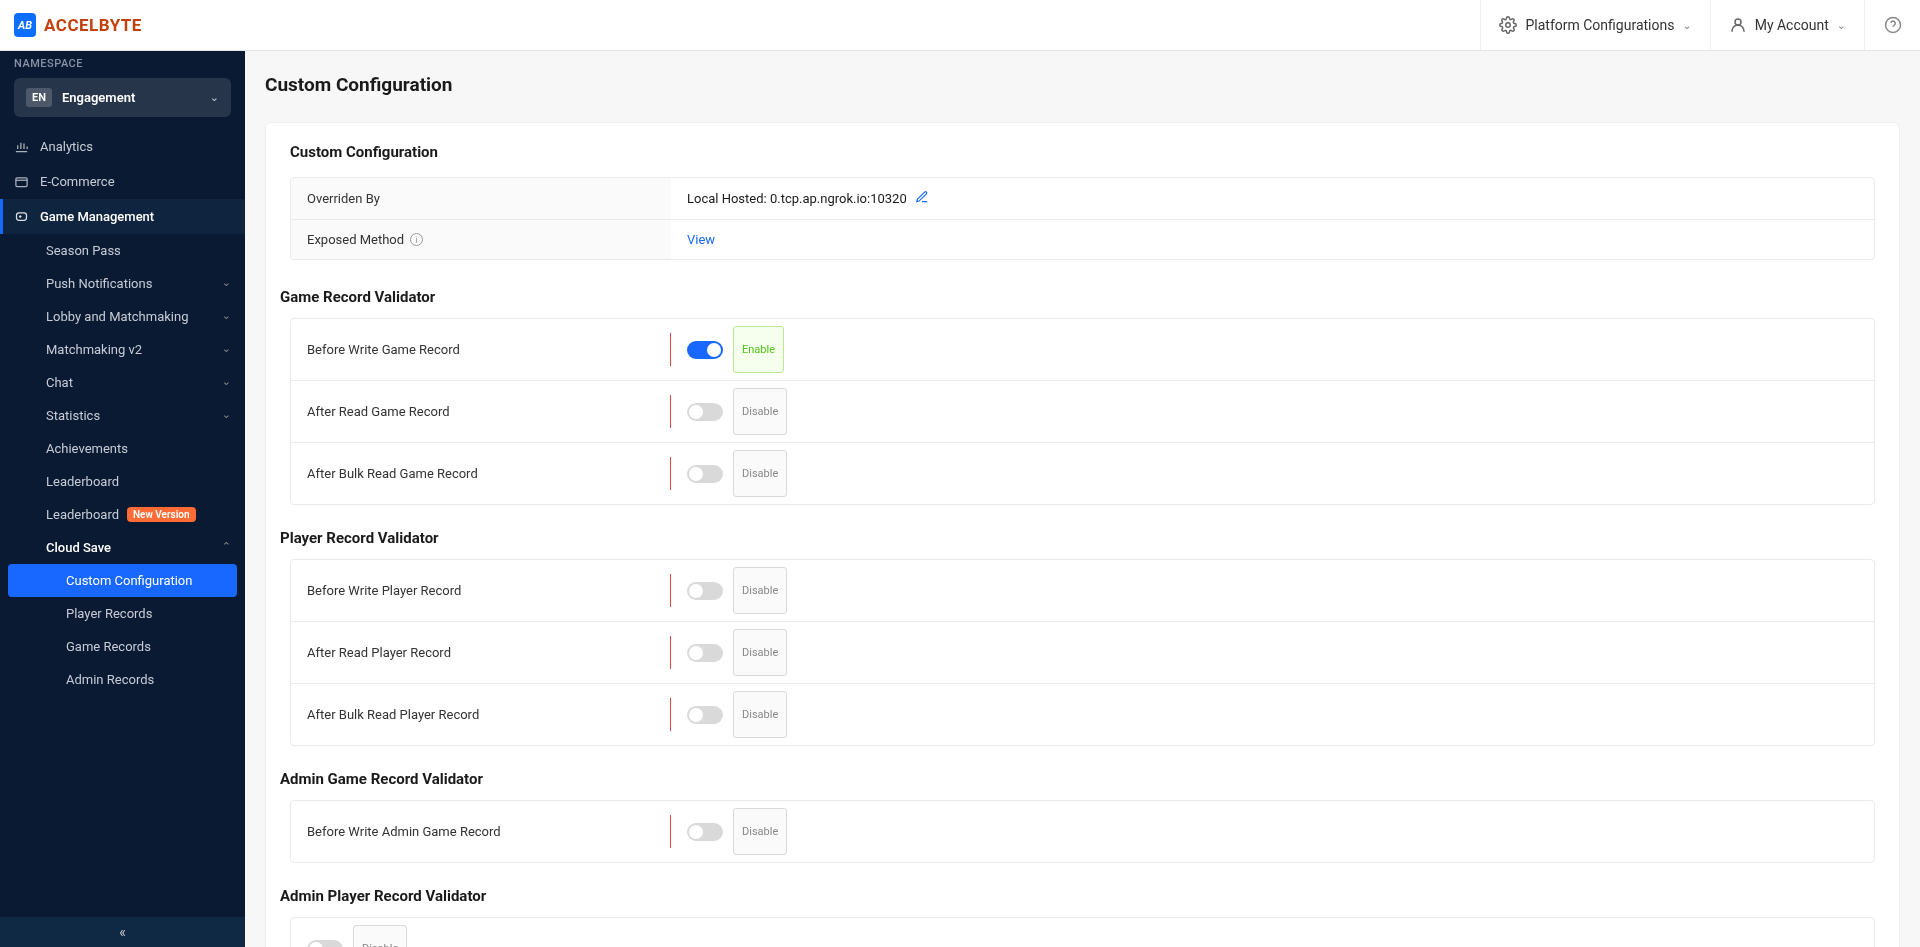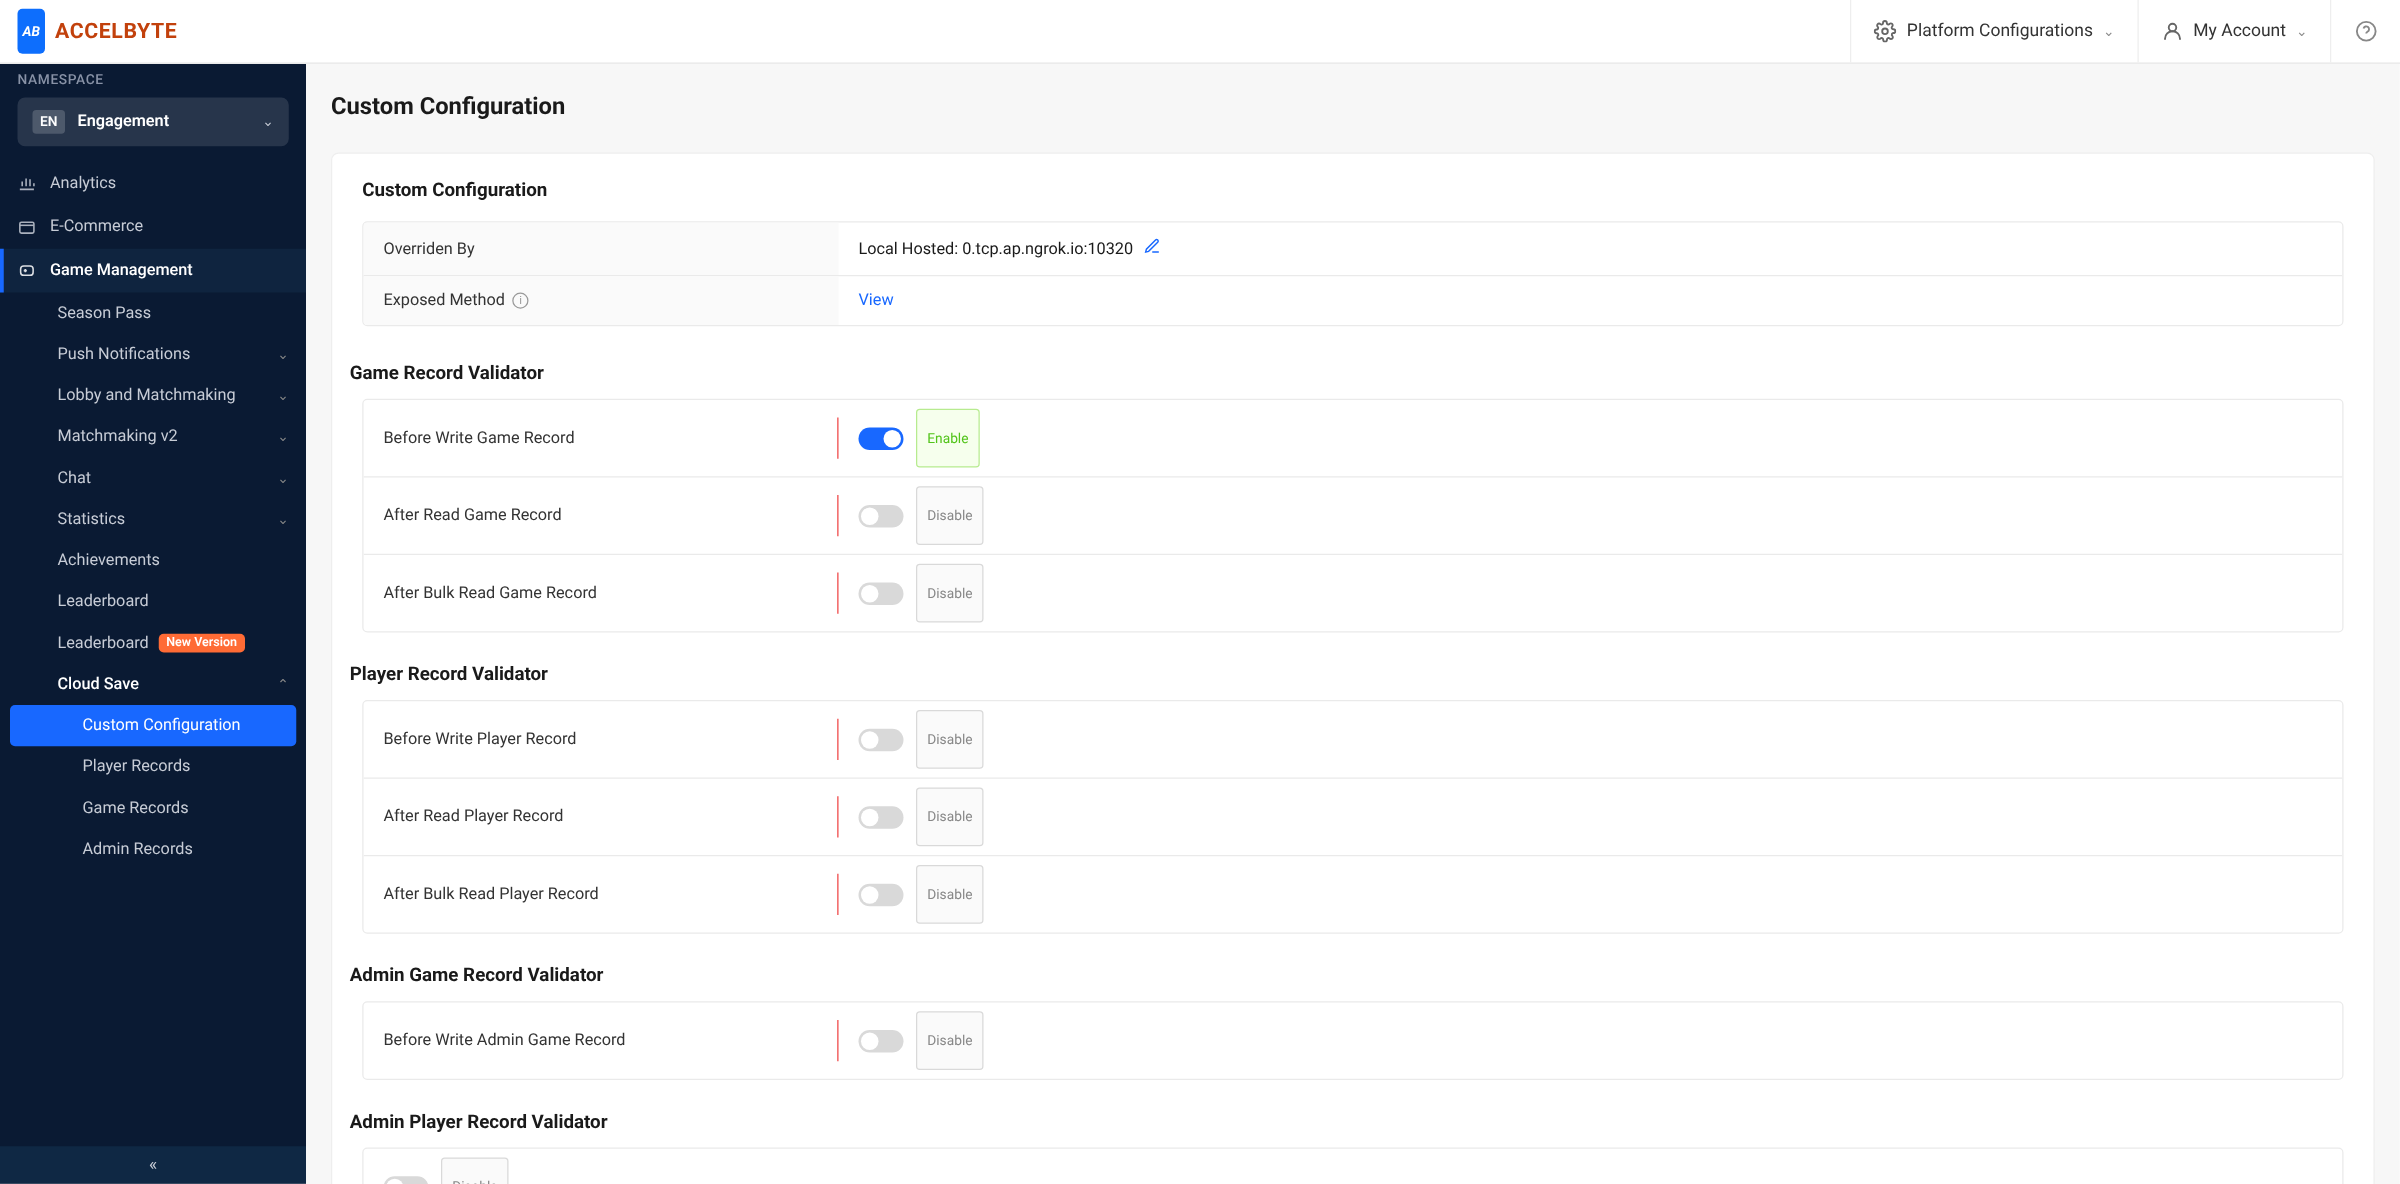--- a/index.html
+++ b/index.html
@@ -2,42 +2,42 @@
 <html><head>
 <meta charset="utf-8">
 <style>
 * { box-sizing: border-box; margin: 0; padding: 0; }
 body { font-family: -apple-system, BlinkMacSystemFont, "Segoe UI", Roboto, Helvetica, Arial, sans-serif; font-size: 14px; color: #1a1a1a; background: #f5f5f5; }
 .app { display: flex; height: 100vh; }
 
 
 .topbar { position: fixed; top: 0; left: 0; right: 0; height: 51px; background: #fff; border-bottom: 1px solid #e5e5e5; display: flex; align-items: center; z-index: 100; }
 .topbar .brand { display: flex; align-items: center; padding-left: 14px; gap: 8px; }
-.brand-logo { width: 22px; height: 36px; background: #0d6efd; border-radius: 4px; display: flex; align-items: center; justify-content: center; color: #fff; font-weight: 700; font-size: 11px; font-style: italic; }
+.brand-logo { width: 22px; height: 24px; background: #0d6efd; border-radius: 4px; display: flex; align-items: center; justify-content: center; color: #fff; font-weight: 700; font-size: 11px; font-style: italic; }
 .brand-text { font-weight: 700; font-size: 17px; letter-spacing: 0.5px; color: #c2410c; }
 .topbar-right { margin-left: auto; display: flex; align-items: stretch; height: 100%; }
 .topbar-btn { display: flex; align-items: center; gap: 8px; padding: 0 18px; border-left: 1px solid #eee; color: #333; cursor: pointer; font-size: 14px; }
 .topbar-btn svg { width: 18px; height: 18px; }
 .topbar-help { width: 56px; justify-content: center; }
 .chev { font-size: 11px; color: #888; }
 
 
 .sidebar { width: 245px; background: #0a1a33; color: #c7ccd6; height: 100%; padding-top: 39px; display: flex; flex-direction: column; }
 .sidebar-inner { flex: 1; overflow-y: auto; padding-bottom: 8px; }
 .ns-label { font-size: 11px; letter-spacing: 0.5px; color: #8892a6; padding: 18px 14px 8px 14px; font-weight: 500; }
 .ns-selector { margin: 0 14px 12px 14px; background: rgba(255,255,255,0.12); border-radius: 6px; padding: 10px 12px; display: flex; align-items: center; gap: 10px; cursor: pointer; }
 .ns-badge { background: rgba(255,255,255,0.18); color: #fff; border-radius: 3px; padding: 3px 6px; font-size: 11px; font-weight: 600; }
 .ns-name { color: #fff; font-weight: 600; font-size: 13px; flex: 1; }
 .ns-selector .chev { color: #c7ccd6; }
 
 .nav-item { display: flex; align-items: center; gap: 11px; padding: 10px 14px; font-size: 13px; color: #c7ccd6; cursor: pointer; }
 .nav-item svg { width: 15px; height: 15px; flex-shrink: 0; opacity: 0.85; }
 .nav-item.active-parent { background: #0f243f; color: #fff; font-weight: 500; border-left: 3px solid #1868ff; padding-left: 11px; }
 
-.sub-item { display: flex; align-items: center; padding: 9px 14px 9px 46px; font-size: 13px; color: #c7ccd6; cursor: pointer; }
+.sub-item { display: flex; align-items: flex-start; padding: 9px 14px 9px 46px; font-size: 13px; color: #c7ccd6; cursor: pointer; }
 .sub-item .spacer { flex: 1; }
 .sub-item.expanded { color: #fff; font-weight: 500; }
 .sub-sub-item { padding: 9px 14px 9px 66px; font-size: 13px; color: #c7ccd6; cursor: pointer; }
 .sub-sub-item.active { background: #1868ff; color: #fff; margin-left: 8px; margin-right: 8px; border-radius: 4px; padding-left: 58px; }
 
 .badge-new { background: #ff6b35; color: #fff; font-size: 10px; font-weight: 600; padding: 2px 6px; border-radius: 4px; margin-left: 8px; }
 
 .sidebar-collapse { height: 30px; background: #0f2844; display: flex; align-items: center; justify-content: center; cursor: pointer; color: #c7ccd6; }
 
 

